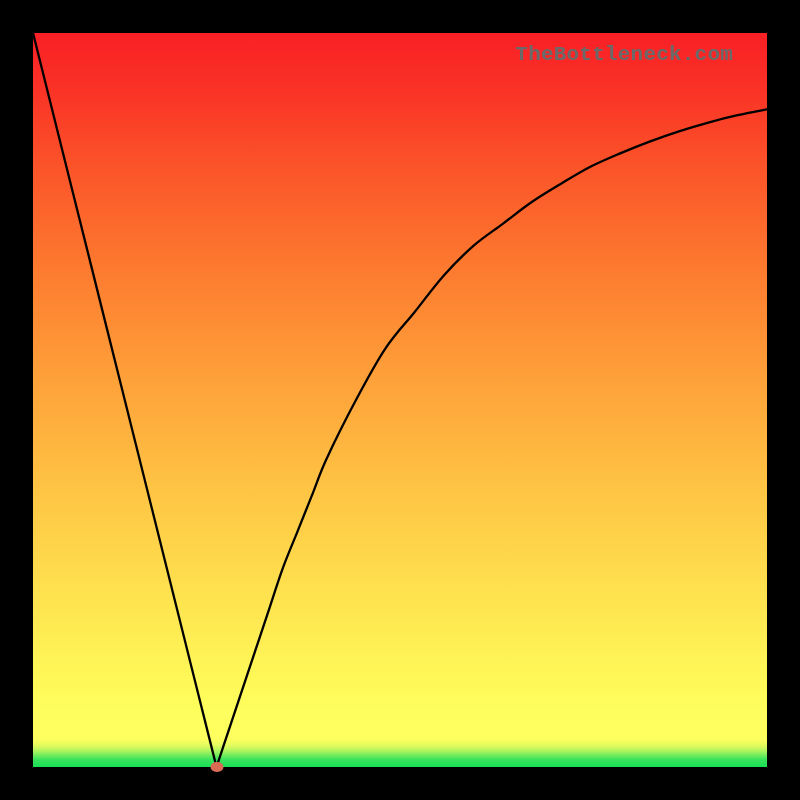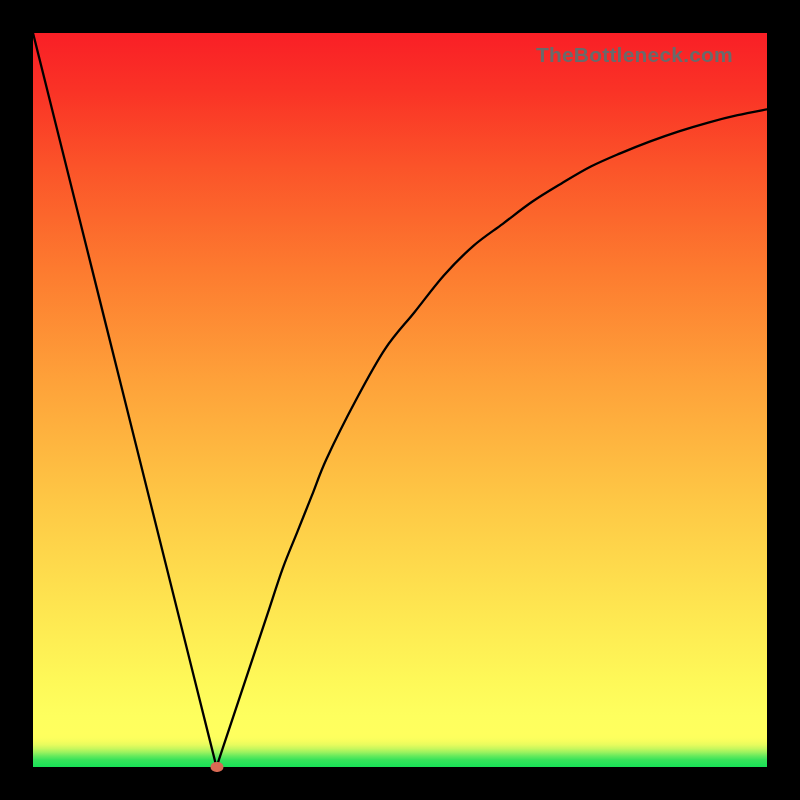--- a/index.html
+++ b/index.html
@@ -41,21 +41,21 @@
       #fd7a2f 68%,
       #fb5329 82%,
       #fa3326 92%,
       #f91f26 100%
     );
   }
   .attribution {
     position: absolute;
     top: 10px;
     right: 34px;
-    font-family: Liberation Sans, sans-serif;
+    font-family: Liberation Mono, monospace;
     font-size: 21px;
     font-weight: 600;
     color: #6a6a6a;
     letter-spacing: 0.2px;
   }
   svg.curve {
     position: absolute;
     left: 0;
     top: 0;
     width: 734px;

